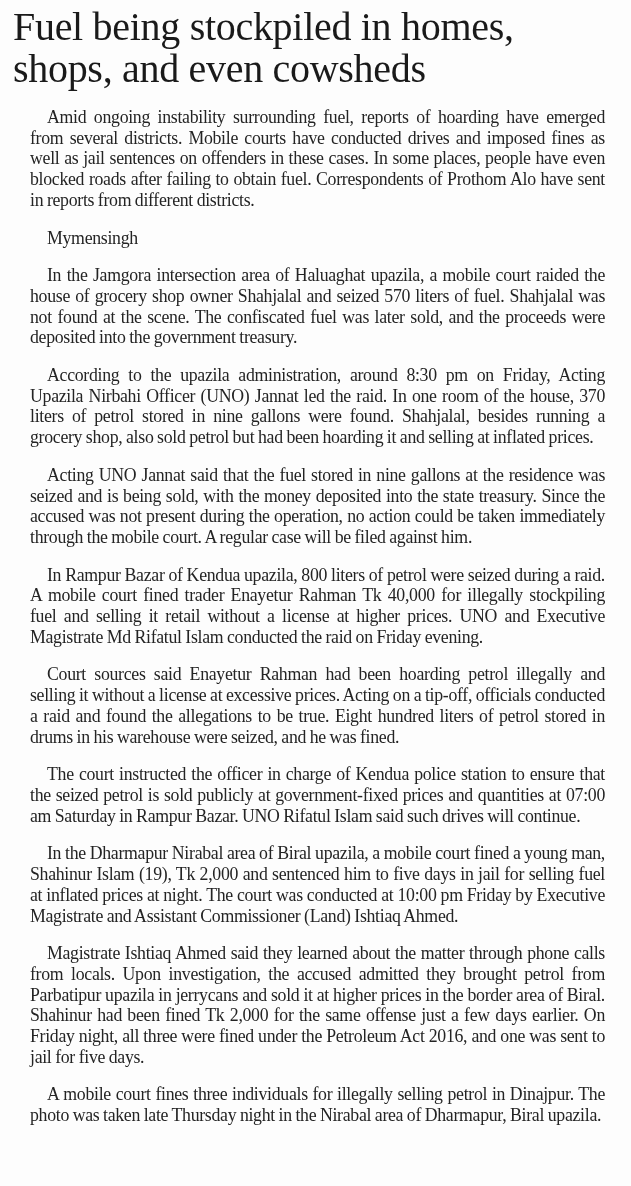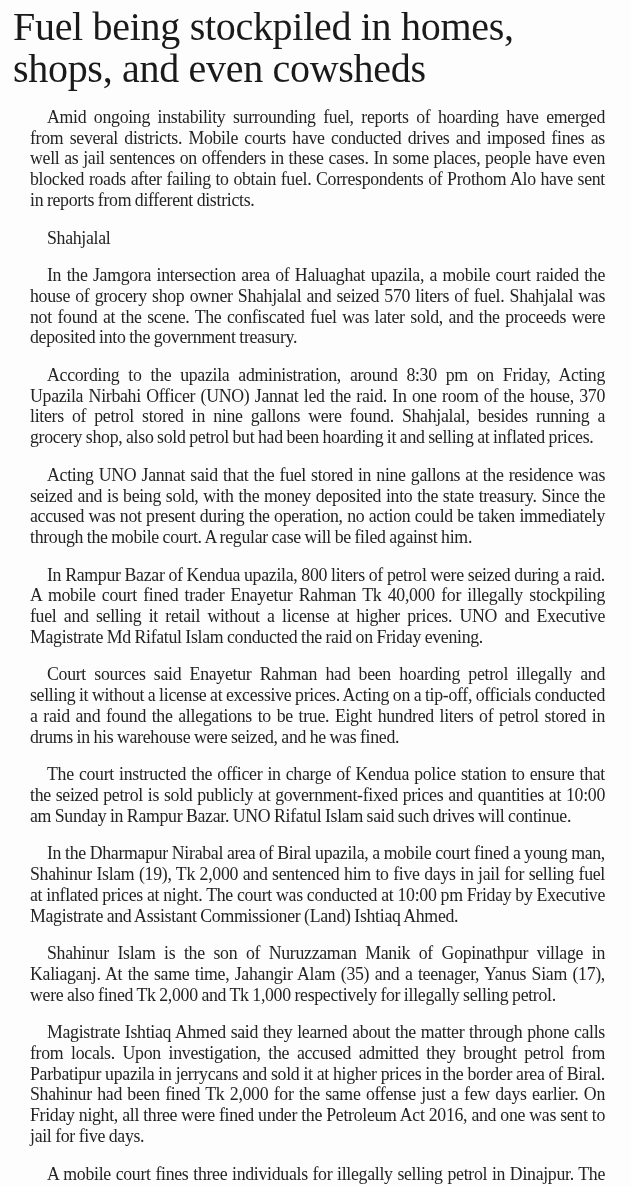--- a/index.html
+++ b/index.html
@@ -40,37 +40,36 @@
 </style>
 </head>
 <body>
 
 <div class="article">
   <h1 class="headline">Fuel being stockpiled in homes, shops, and even cowsheds</h1>
 
   <div class="body-text">
     <p>Amid ongoing instability surrounding fuel, reports of hoarding have emerged from several districts. Mobile courts have conducted drives and imposed fines as well as jail sentences on offenders in these cases. In some places, people have even blocked roads after failing to obtain fuel. Correspondents of Prothom Alo have sent in reports from different districts.</p>
 
-    <p>Shahjalal</p>
+    <p>Mymensingh</p>
 
     <p>In the Jamgora intersection area of Haluaghat upazila, a mobile court raided the house of grocery shop owner Shahjalal and seized 570 liters of fuel. Shahjalal was not found at the scene. The confiscated fuel was later sold, and the proceeds were deposited into the government treasury.</p>
 
     <p>According to the upazila administration, around 8:30 pm on Friday, Acting Upazila Nirbahi Officer (UNO) Jannat led the raid. In one room of the house, 370 liters of petrol stored in nine gallons were found. Shahjalal, besides running a grocery shop, also sold petrol but had been hoarding it and selling at inflated prices.</p>
 
     <p>Acting UNO Jannat said that the fuel stored in nine gallons at the residence was seized and is being sold, with the money deposited into the state treasury. Since the accused was not present during the operation, no action could be taken immediately through the mobile court. A regular case will be filed against him.</p>
 
 
     <p>In Rampur Bazar of Kendua upazila, 800 liters of petrol were seized during a raid. A mobile court fined trader Enayetur Rahman Tk 40,000 for illegally stockpiling fuel and selling it retail without a license at higher prices. UNO and Executive Magistrate Md Rifatul Islam conducted the raid on Friday evening.</p>
 
     <p>Court sources said Enayetur Rahman had been hoarding petrol illegally and selling it without a license at excessive prices. Acting on a tip-off, officials conducted a raid and found the allegations to be true. Eight hundred liters of petrol stored in drums in his warehouse were seized, and he was fined.</p>
 
-    <p>The court instructed the officer in charge of Kendua police station to ensure that the seized petrol is sold publicly at government-fixed prices and quantities at 10:00 am Sunday in Rampur Bazar. UNO Rifatul Islam said such drives will continue.</p>
+    <p>The court instructed the officer in charge of Kendua police station to ensure that the seized petrol is sold publicly at government-fixed prices and quantities at 07:00 am Saturday in Rampur Bazar. UNO Rifatul Islam said such drives will continue.</p>
 
 
     <p>In the Dharmapur Nirabal area of Biral upazila, a mobile court fined a young man, Shahinur Islam (19), Tk 2,000 and sentenced him to five days in jail for selling fuel at inflated prices at night. The court was conducted at 10:00 pm Friday by Executive Magistrate and Assistant Commissioner (Land) Ishtiaq Ahmed.</p>
 
-    <p>Shahinur Islam is the son of Nuruzzaman Manik of Gopinathpur village in Kaliaganj. At the same time, Jahangir Alam (35) and a teenager, Yanus Siam (17), were also fined Tk 2,000 and Tk 1,000 respectively for illegally selling petrol.</p>
 
     <p>Magistrate Ishtiaq Ahmed said they learned about the matter through phone calls from locals. Upon investigation, the accused admitted they brought petrol from Parbatipur upazila in jerrycans and sold it at higher prices in the border area of Biral. Shahinur had been fined Tk 2,000 for the same offense just a few days earlier. On Friday night, all three were fined under the Petroleum Act 2016, and one was sent to jail for five days.</p>
 
     <p>A mobile court fines three individuals for illegally selling petrol in Dinajpur. The photo was taken late Thursday night in the Nirabal area of Dharmapur, Biral upazila.</p>
   </div>
 </div>
 
 </body></html>

